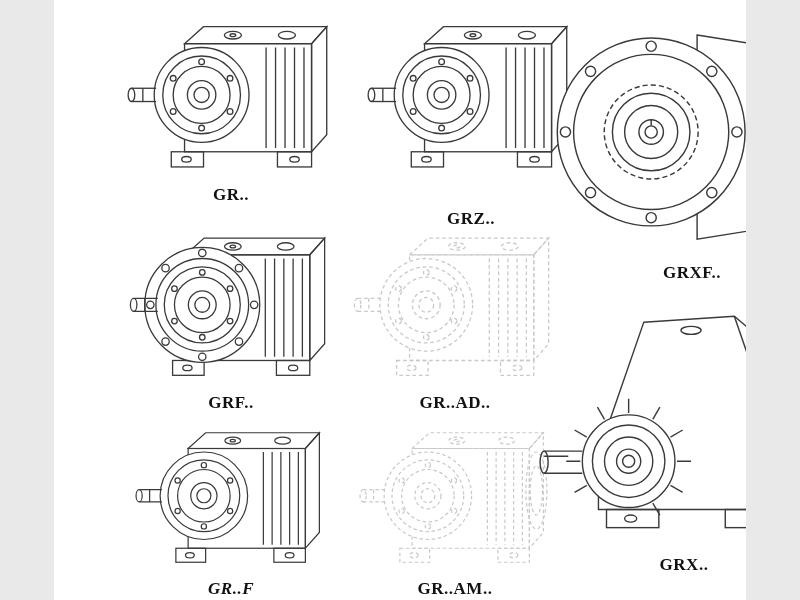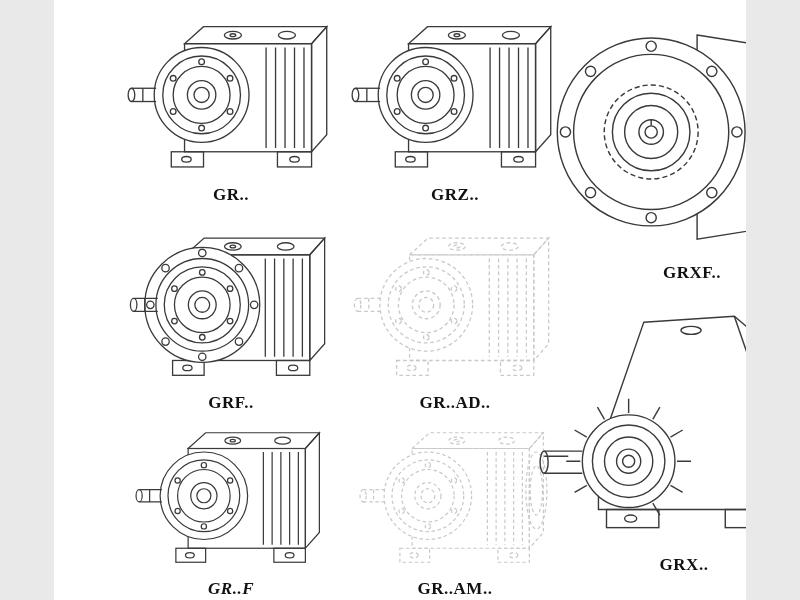--- a/index.html
+++ b/index.html
@@ -164,21 +164,21 @@
 
 <div class="canvas">
 
   <div class="cell" style="left:64px;top:2px;width:226px;">
     <svg class="draw dark" style="width:222px;height:182px" viewBox="0 0 226 192">
       <use href="#sym-foot" xlink:href="#sym-foot"></use>
     </svg>
     <div class="label">GR..</div>
   </div>
 
-  <div class="cell" style="left:288px;top:2px;width:226px;">
+  <div class="cell" style="left:304px;top:2px;width:226px;gap:24px;">
     <svg class="draw dark" style="width:222px;height:182px" viewBox="0 0 226 192">
       <use href="#sym-foot" xlink:href="#sym-foot"></use>
     </svg>
     <div class="label">GRZ..</div>
   </div>
 
   <div class="cell" style="left:488px;top:4px;width:300px;">
     <svg class="draw dark" style="width:296px;height:258px" viewBox="0 0 290 252">
       <use href="#sym-flange-front" xlink:href="#sym-flange-front"></use>
     </svg>

